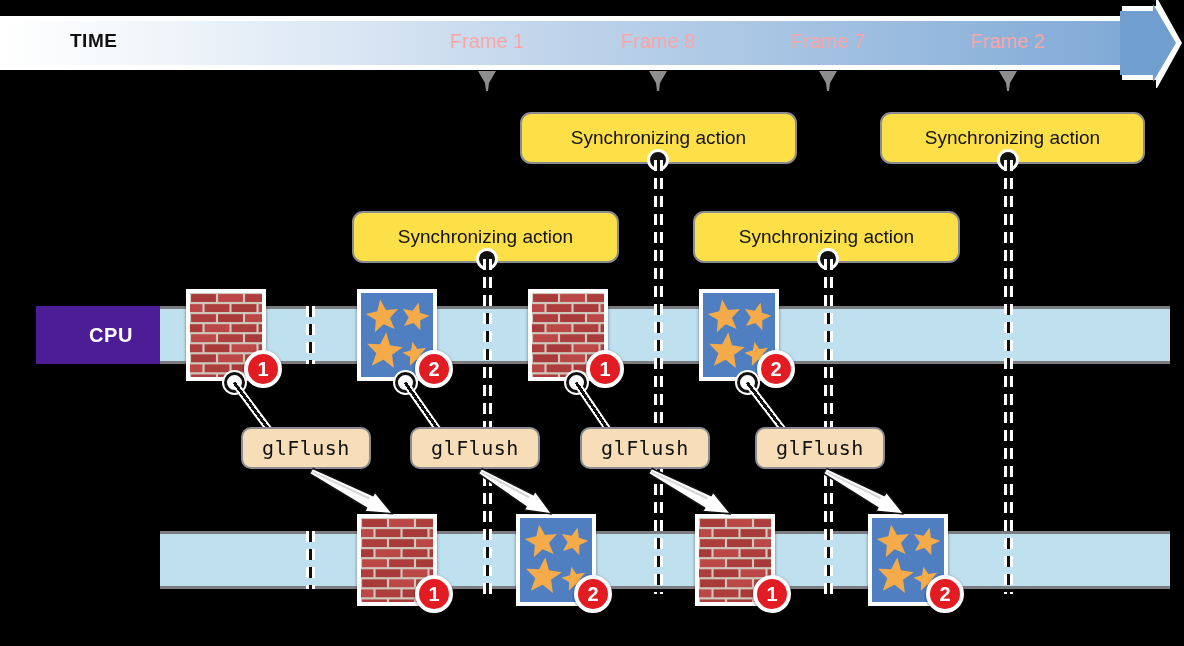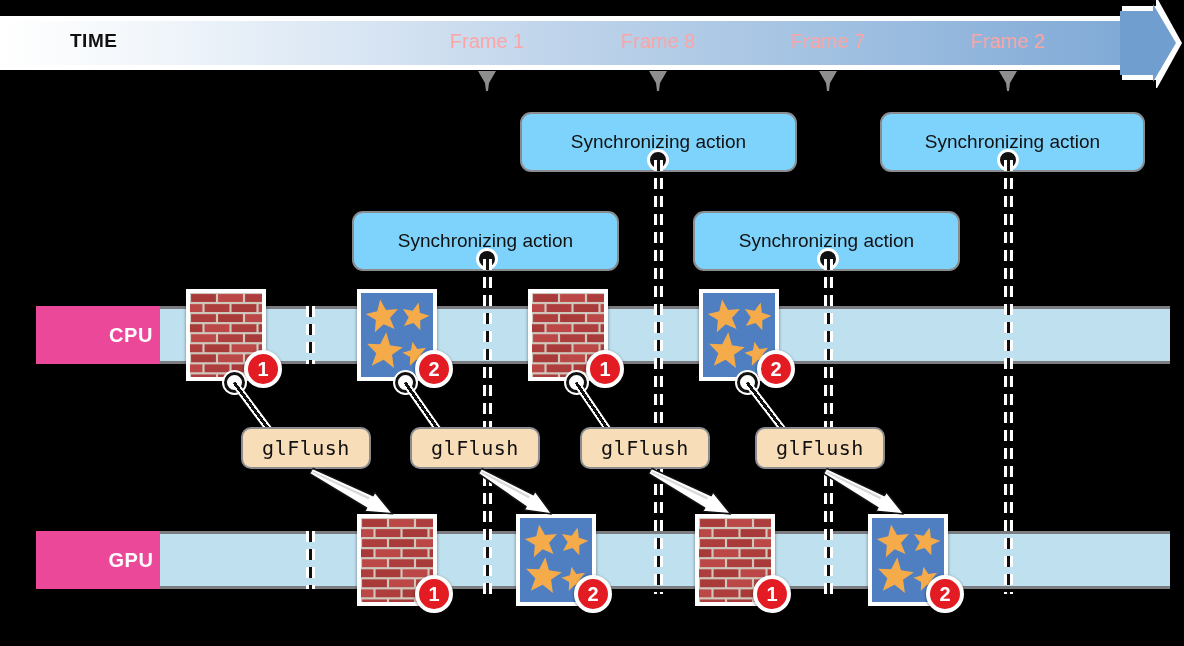--- a/index.html
+++ b/index.html
@@ -15,40 +15,40 @@
   .timebar-head{position:absolute;left:1120px;top:-10px;width:64px;height:90px;}
   .timebar-head svg{display:block;}
   .time-label{position:absolute;top:22px;font-size:19px;font-weight:bold;color:#111;
      letter-spacing:.5px;white-space:nowrap;}
   .frame-label{position:absolute;top:22px;font-size:20px;color:#fca5a5;white-space:nowrap;
      transform:translateX(-50%);}
   .frame-tick{position:absolute;top:62px;width:22px;height:22px;transform:translateX(-50%);}
 
   
   .lane{position:absolute;height:58px;}
-  .lane-label{position:absolute;left:36px;top:0;width:150px;height:58px;background:#ec4899;
+  .lane-label{position:absolute;left:36px;top:0;width:150px;height:58px;background:#4c1d95;
      color:#fff;font-size:20px;font-weight:bold;display:flex;align-items:center;
-     justify-content:center;letter-spacing:.6px;padding-left:20px;}
+     justify-content:center;letter-spacing:.6px;}
   .lane-track{position:absolute;left:160px;top:0;height:58px;background:#bfe0ee;
      border-top:3px solid #7b7d80;border-bottom:3px solid #7b7d80;box-sizing:border-box;}
 
   
   .vline{position:absolute;width:9px;box-sizing:border-box;}
   .vline .outer{position:absolute;left:0;top:0;width:9px;height:100%;
      background:repeating-linear-gradient(180deg,#fff 0 11px,transparent 11px 18px);}
   .vline .inner{position:absolute;left:3px;top:0;width:3px;height:100%;
      background:repeating-linear-gradient(180deg,#111 0 11px,transparent 11px 18px);}
   .lane-dash{position:absolute;width:9px;height:58px;}
   .lane-dash .o{position:absolute;left:0;top:0;width:9px;height:58px;
      background:repeating-linear-gradient(180deg,#fff 0 11px,transparent 11px 18px);}
   .lane-dash .i{position:absolute;left:3px;top:0;width:3px;height:58px;
      background:repeating-linear-gradient(180deg,#111 0 11px,transparent 11px 18px);}
 
   
-  .sync-box{position:absolute;height:60px;background:#7dd3fc;border:2px solid #8a8c90;
+  .sync-box{position:absolute;height:52px;background:#fde047;border:2px solid #8a8c90;
      border-radius:11px;display:flex;align-items:center;justify-content:center;
      font-size:19px;color:#111;box-shadow:2px 3px 0 rgba(255,255,255,.0);
      box-sizing:border-box;white-space:nowrap;}
   .sync-box::after{content:"";position:absolute;left:3px;top:3px;right:-3px;bottom:-3px;
      border-radius:11px;background:#9a9da1;z-index:-1;}
   .sync-dot{position:absolute;width:22px;height:22px;border-radius:50%;background:#111;
      border:3px solid #fff;box-sizing:border-box;transform:translate(-50%,-50%);}
 
   
   .tile{position:absolute;width:80px;height:92px;border:4px solid #fff;box-sizing:border-box;
@@ -130,21 +130,20 @@
       </div>
       <div class="sync-dot" style="left: 828px; top: 259px;"></div>
     </div>
 
   <div class="lane" style="left:0;top:306px;width:1184px;">
     <div class="lane-label">CPU</div>
     <div class="lane-track" style="width:1010px;"></div>
   </div>
 
   <div class="lane" style="left:0;top:531px;width:1184px;">
-    <div class="lane-label">GPU</div>
     <div class="lane-track" style="width:1010px;"></div>
   </div>
 
   <div id="vlines">
       <div class="vline" style="left: 654px; top: 160px; height: 434px;">
         <div class="outer"></div>
         <div class="inner"></div>
       </div>
       <div class="vline" style="left: 1004px; top: 160px; height: 434px;">
         <div class="outer"></div>

